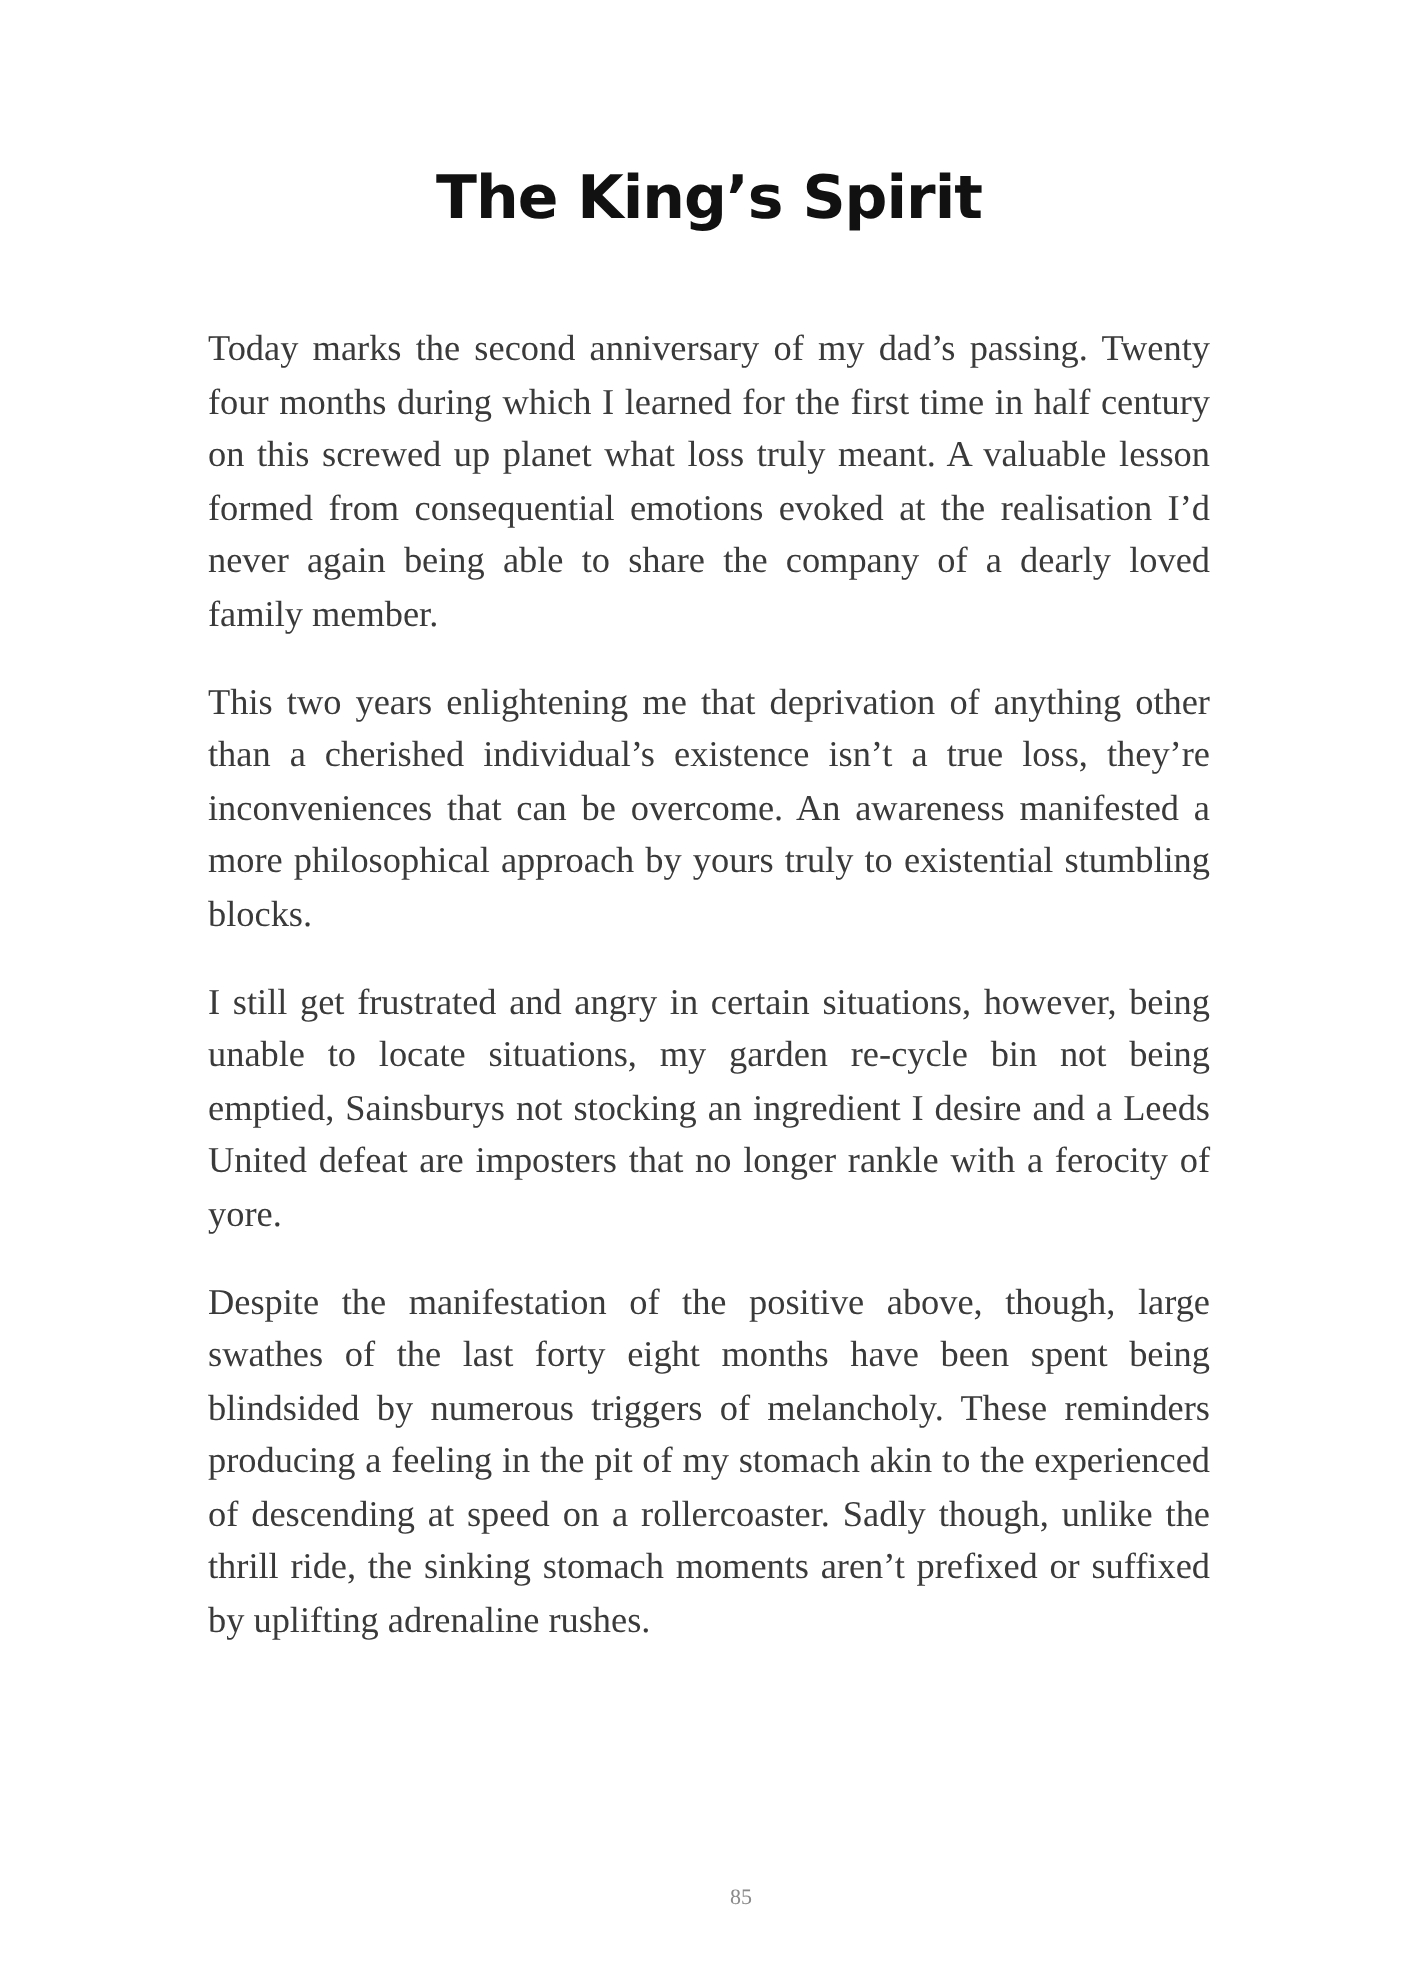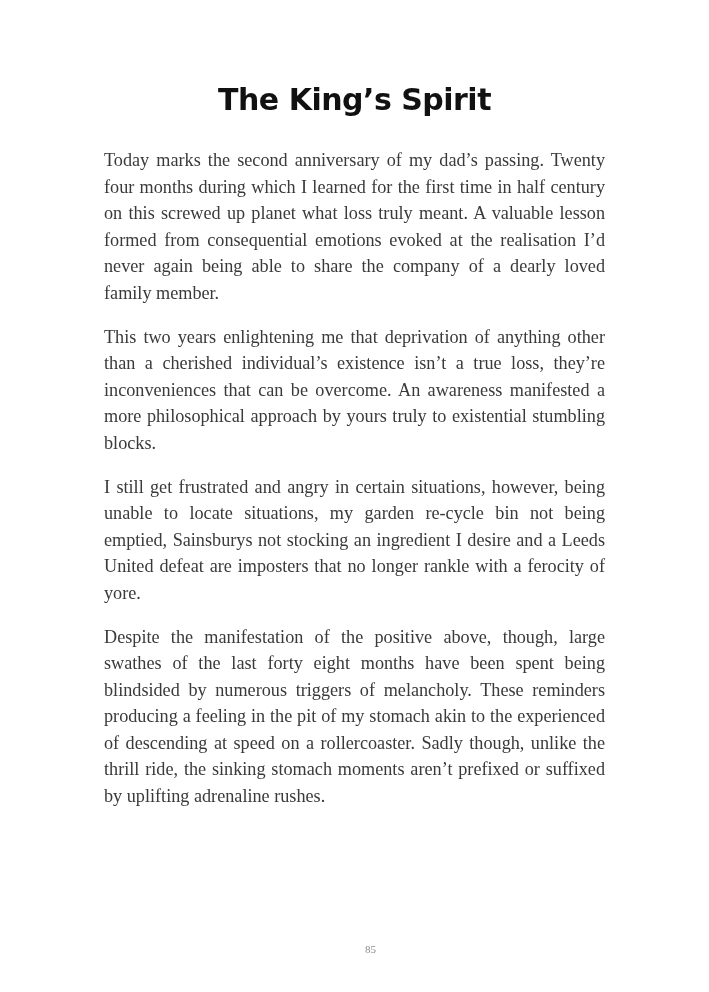--- a/index.html
+++ b/index.html
@@ -11,21 +11,21 @@
       font-family: "DejaVu Sans", sans-serif;
       font-weight: bold; font-size: 30px; letter-spacing: -0.5px;
       color: #111111; margin: 0;
     }
     .body-text {
       position: absolute; left: 104px; width: 501px; top: 147px;
       font-family: "Liberation Serif", serif;
       font-size: 18.2px; line-height: 26.6px;
       color: #3a3a3a; text-align: justify;
     }
-    .body-text p { margin: 0 0 17px 0; }
+    .body-text p { margin: 14px 0 17px 0; }
     .page-number {
       position: absolute; left: 16px; width: 709px; top: 943px;
       text-align: center;
       font-family: "Liberation Serif", serif; font-size: 11px; color: #8a8a8a;
     }
   </style>
 </head>
 <body>
 
 <div class="page">

